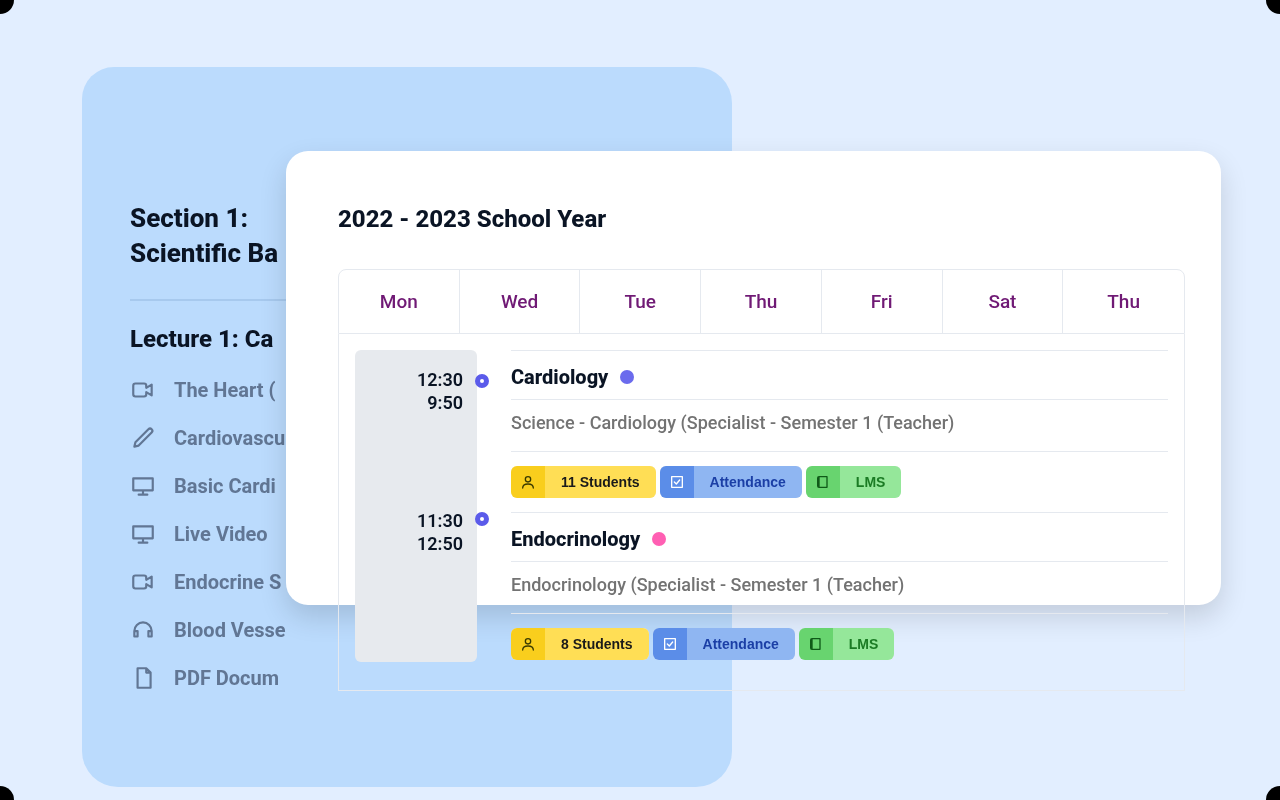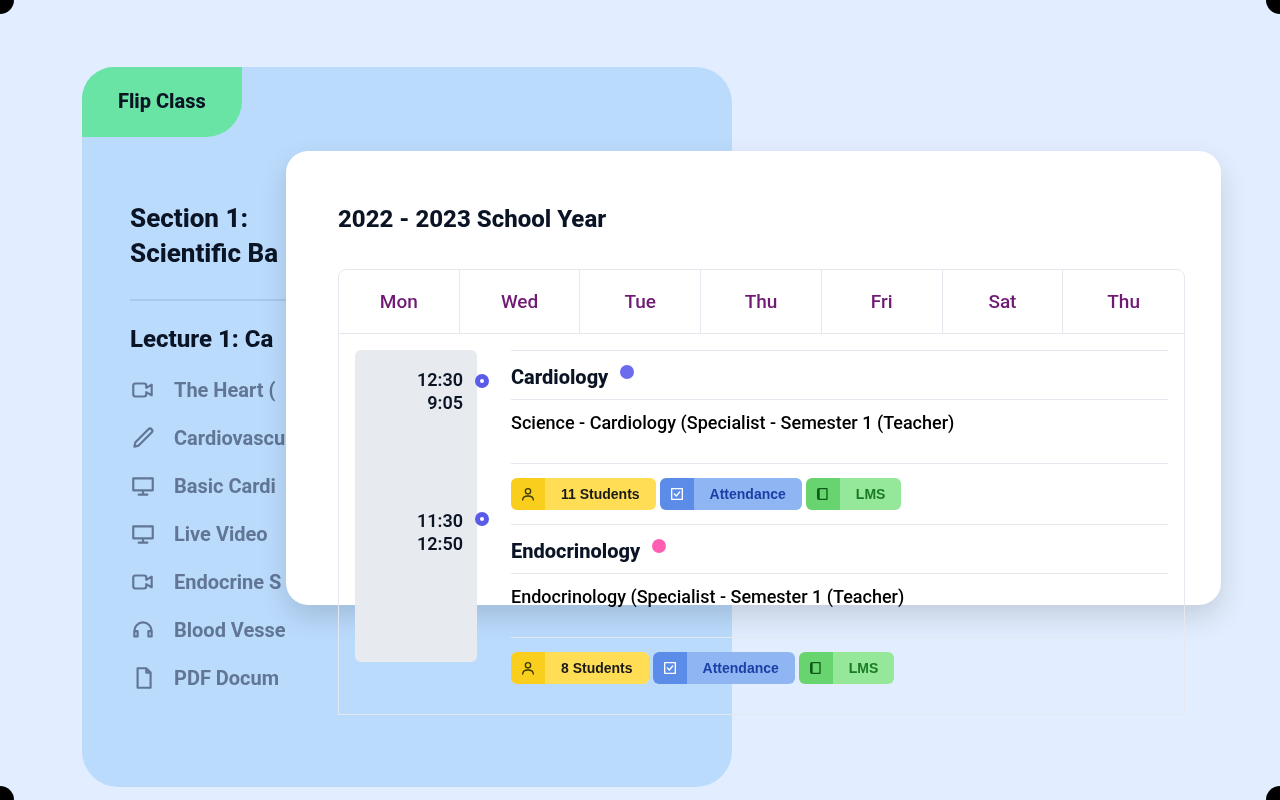--- a/index.html
+++ b/index.html
@@ -102,26 +102,26 @@
     background:#fff;
     border:5px solid #5B5BEA;
     border-radius:50%;
     right:-12px;
   }
   .marker.m1 { top:24px; }
   .marker.m2 { top:162px; }
 
   .entries { flex:1; padding-left:34px; }
   .entry { border-top:1px solid #E5E9EF; padding-bottom:14px; }
-  .entry-row1 { display:flex; align-items:flex-start; gap:12px; padding:14px 0 10px 0; border-bottom:1px solid #E5E9EF; }
+  .entry-row1 { display:flex; align-items:center; gap:12px; padding:14px 0 10px 0; border-bottom:1px solid #E5E9EF; }
   .entry-title { font-size:20px; font-weight:800; color:#0A1424; }
   .dot { width:14px; height:14px; border-radius:50%; }
   .dot-violet { background:#6B6BED; }
   .dot-pink { background:#FF5FB3; }
-  .entry-sub { font-size:18px; color:#000000; font-weight:500; padding:12px 0 30px 0; border-bottom:1px solid #E5E9EF; }
+  .entry-sub { font-size:18px; color:#737373; font-weight:500; padding:12px 0 18px 0; border-bottom:1px solid #E5E9EF; }
   .btn-row { display:flex; gap:4px; padding-top:14px; }
   .chip {
     display:flex; align-items:center; height:32px; border-radius:6px; overflow:hidden; font-size:14px; font-weight:700;
     border:none; cursor:pointer; padding:0;
   }
   .chip .ic { width:34px; height:100%; display:flex; align-items:center; justify-content:center; }
   .chip .lbl { padding:0 16px; height:100%; display:flex; align-items:center; }
   .chip svg { width:16px; height:16px; stroke-width:2; fill:none; }
   .chip-yellow .ic { background:#F9CE1D; }
   .chip-yellow .lbl { background:#FFDE55; color:#1a1a1a; }
@@ -135,23 +135,20 @@
 </style>
 </head>
 <body>
 
 <div class="corner tl"></div>
 <div class="corner tr"></div>
 <div class="corner bl"></div>
 <div class="corner br"></div>
 
 <div class="flip-card">
-  <div class="flip-tab">
-    <span>Flip Class</span>
-  </div>
   <div class="section-block">
     <div class="section-title">
       <span>Section 1:</span><br>
       <span>Scientific Ba</span>
     </div>
     <hr class="section-divider">
     <div class="lecture-title">Lecture 1: Ca</div>
     <ul class="item-list" id="item-list">
         <li>
           <span class="item-icon">
@@ -221,21 +218,21 @@
       <div>Tue</div>
       <div>Thu</div>
       <div>Fri</div>
       <div>Sat</div>
       <div>Thu</div>
     </div>
   <div class="schedule-body">
     <div class="time-col">
       <div class="time-block">
         <span>12:30</span>
-        <span>9:05</span>
+        <span>9:50</span>
       </div>
       <div class="time-block">
         <span>11:30</span>
         <span>12:50</span>
       </div>
       <div class="marker m1"></div>
       <div class="marker m2"></div>
     </div>
     <div class="entries" id="entries">
         <div class="entry">

